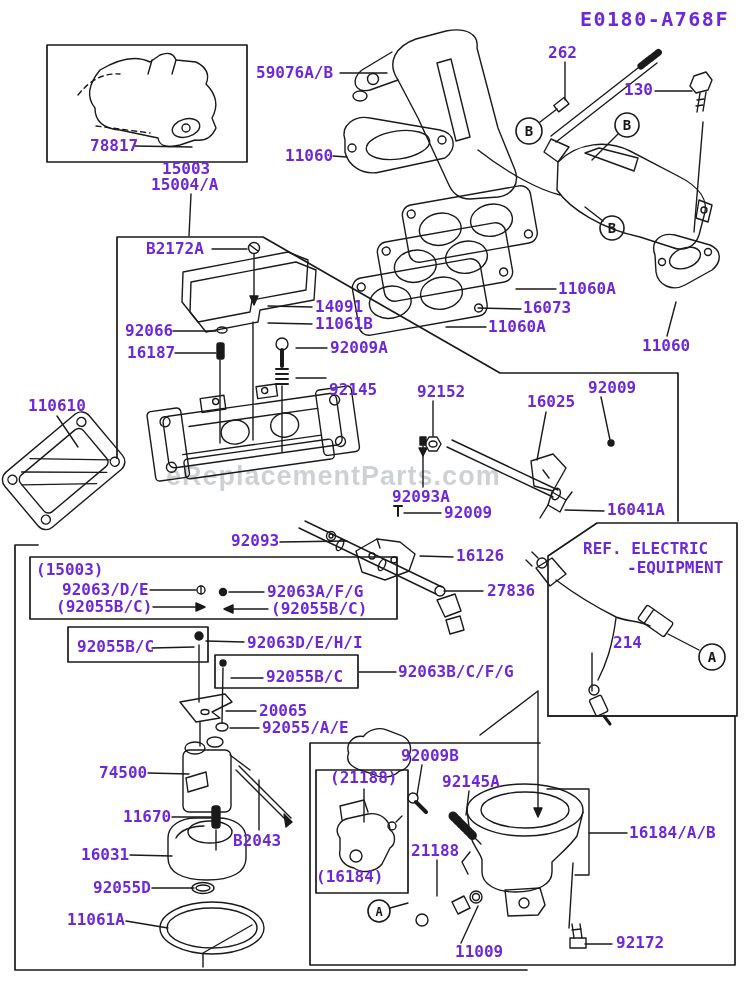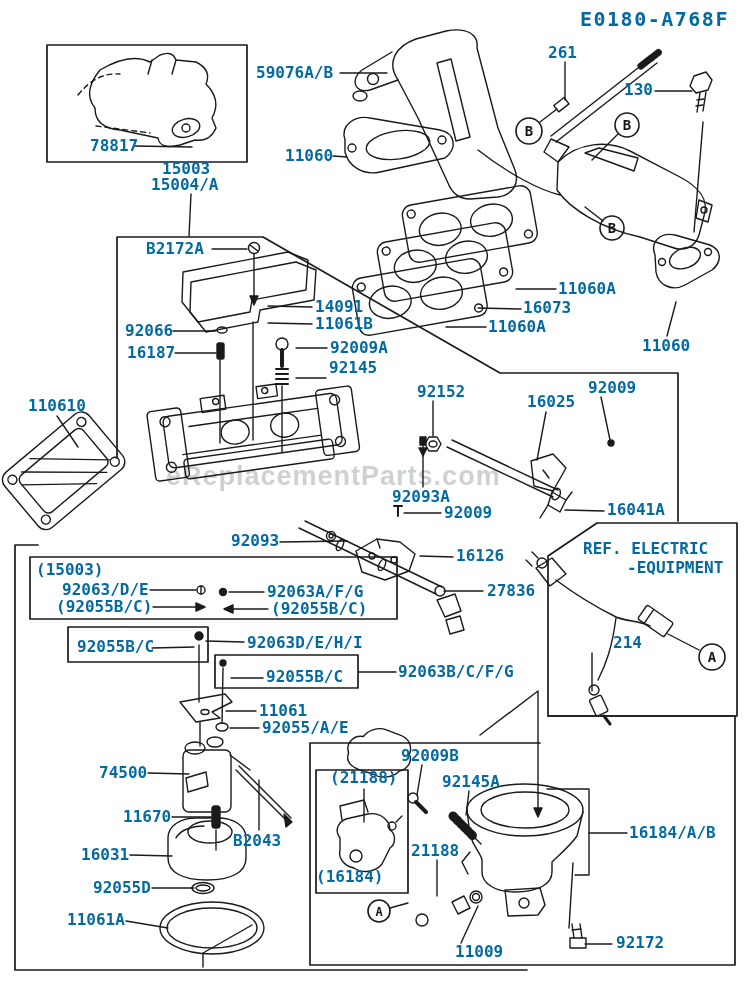--- a/index.html
+++ b/index.html
@@ -1,18 +1,18 @@
 <!DOCTYPE html>
 <html><head>
 <meta charset="utf-8">
 <style>
   html,body{margin:0;padding:0;background:#fff}
   .stage{position:relative;width:750px;height:985px;background:#fff;overflow:hidden;
          font-family:"DejaVu Sans Mono",monospace}
-  .lbl{position:absolute;font-weight:bold;font-size:16px;line-height:1.05;color:#0369a1;
+  .lbl{position:absolute;font-weight:bold;font-size:16px;line-height:1.05;color:#6d28d9;
        white-space:nowrap;letter-spacing:0}
   .title{font-size:20px;letter-spacing:1.5px}
   .wm{position:absolute;left:166px;top:461px;font-family:"Liberation Sans",sans-serif;
       font-weight:bold;font-size:27px;color:#a7acb0;opacity:.55;letter-spacing:1px}
   svg.art{position:absolute;left:0;top:0}
   svg.art *{vector-effect:non-scaling-stroke}
 </style>
 </head>
 <body>
 
@@ -328,34 +328,34 @@
         <text x="529" y="136">B</text>
         <text x="627" y="130">B</text>
         <text x="612" y="233">B</text>
         <text x="712" y="662">A</text>
         <text x="379" y="916" font-size="12">A</text>
       </g>
     </g>
   </svg>
 
   <div class="lbl title" style="left:580px;top:9px">E0180-A768F</div>
-  <div class="lbl" style="left:548px;top:45px">261</div>
+  <div class="lbl" style="left:548px;top:45px">262</div>
   <div class="lbl" style="left:624px;top:82px">130</div>
   <div class="lbl" style="left:256px;top:65px">59076A/B</div>
   <div class="lbl" style="left:285px;top:148px">11060</div>
   <div class="lbl" style="left:90px;top:138px">78817</div>
   <div class="lbl" style="left:162px;top:161px">15003</div>
   <div class="lbl" style="left:151px;top:177px">15004/A</div>
   <div class="lbl" style="left:146px;top:241px">B2172A</div>
   <div class="lbl" style="left:315px;top:299px">14091</div>
   <div class="lbl" style="left:315px;top:316px">11061B</div>
   <div class="lbl" style="left:125px;top:323px">92066</div>
   <div class="lbl" style="left:127px;top:345px">16187</div>
   <div class="lbl" style="left:330px;top:340px">92009A</div>
-  <div class="lbl" style="left:329px;top:360px">92145</div>
+  <div class="lbl" style="left:329px;top:382px">92145</div>
   <div class="lbl" style="left:28px;top:398px">110610</div>
   <div class="lbl" style="left:417px;top:384px">92152</div>
   <div class="lbl" style="left:527px;top:394px">16025</div>
   <div class="lbl" style="left:588px;top:380px">92009</div>
   <div class="lbl" style="left:558px;top:281px">11060A</div>
   <div class="lbl" style="left:523px;top:300px">16073</div>
   <div class="lbl" style="left:488px;top:319px">11060A</div>
   <div class="lbl" style="left:642px;top:338px">11060</div>
   <div class="lbl" style="left:392px;top:489px">92093A</div>
   <div class="lbl" style="left:444px;top:505px">92009</div>
@@ -368,21 +368,21 @@
   <div class="lbl" style="left:627px;top:560px">-EQUIPMENT</div>
   <div class="lbl" style="left:36px;top:562px">(15003)</div>
   <div class="lbl" style="left:62px;top:582px">92063/D/E</div>
   <div class="lbl" style="left:56px;top:599px">(92055B/C)</div>
   <div class="lbl" style="left:267px;top:584px">92063A/F/G</div>
   <div class="lbl" style="left:271px;top:601px">(92055B/C)</div>
   <div class="lbl" style="left:77px;top:639px">92055B/C</div>
   <div class="lbl" style="left:247px;top:635px">92063D/E/H/I</div>
   <div class="lbl" style="left:266px;top:669px">92055B/C</div>
   <div class="lbl" style="left:398px;top:664px">92063B/C/F/G</div>
-  <div class="lbl" style="left:259px;top:703px">11061</div>
+  <div class="lbl" style="left:259px;top:703px">20065</div>
   <div class="lbl" style="left:262px;top:720px">92055/A/E</div>
   <div class="lbl" style="left:99px;top:765px">74500</div>
   <div class="lbl" style="left:123px;top:809px">11670</div>
   <div class="lbl" style="left:233px;top:833px">B2043</div>
   <div class="lbl" style="left:81px;top:847px">16031</div>
   <div class="lbl" style="left:93px;top:880px">92055D</div>
   <div class="lbl" style="left:67px;top:912px">11061A</div>
   <div class="lbl" style="left:401px;top:748px">92009B</div>
   <div class="lbl" style="left:442px;top:774px">92145A</div>
   <div class="lbl" style="left:330px;top:770px">(21188)</div>

